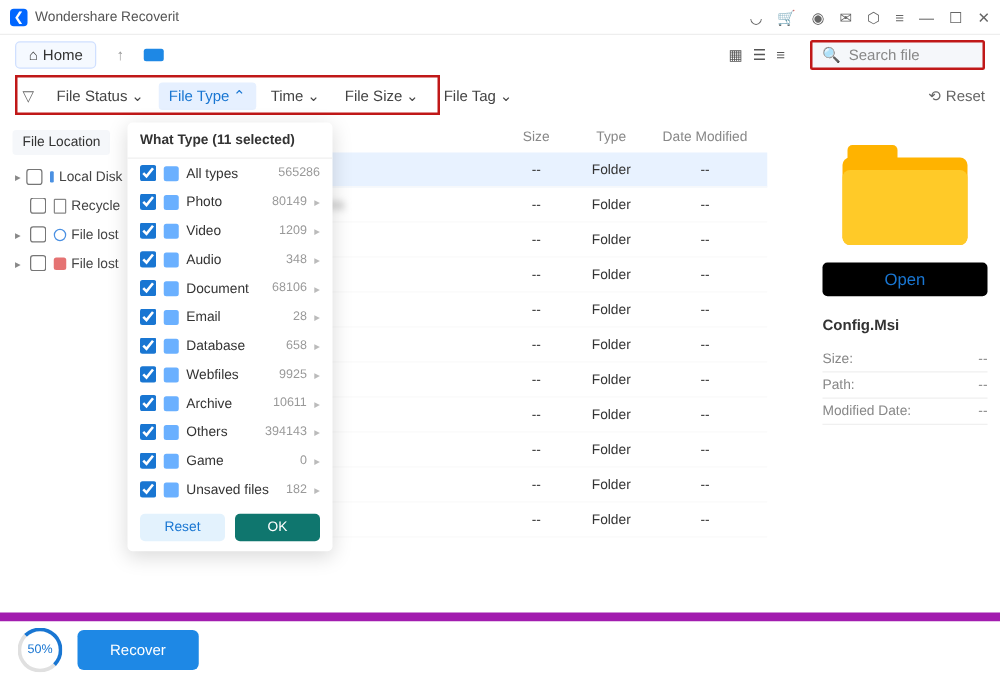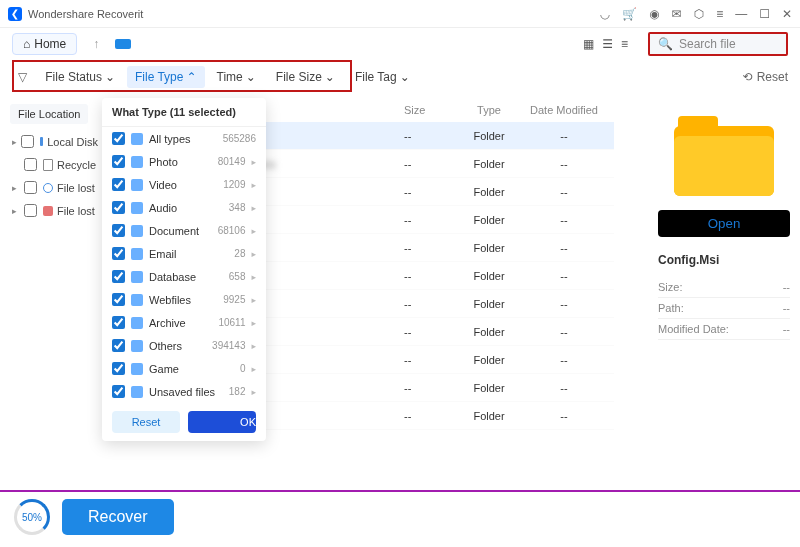--- a/index.html
+++ b/index.html
@@ -44,52 +44,52 @@
 .dd-head { padding: 8px 10px; font-weight: 600; font-size: 11px; border-bottom: 1px solid #f0f0f0; }
 .dd-row { display: flex; align-items: center; padding: 5px 10px; gap: 6px; font-size: 11px; }
 .dd-row input { accent-color: #1976d2; }
 .dd-row .tname { flex: 1; }
 .dd-row .cnt { color: #999; font-size: 10px; }
 .dd-row .ar { color: #bbb; font-size: 9px; }
 .type-ic { width: 12px; height: 12px; border-radius: 2px; background: #6ab0ff; display: inline-block; }
 .dd-actions { display: flex; gap: 8px; padding: 8px 10px; }
 .dd-actions button { flex: 1; padding: 5px 0; border: none; border-radius: 4px; font-size: 11px; cursor: pointer; }
 .btn-reset { background: #e3f2fd; color: #1976d2; }
-.btn-ok { background: #1d4ed8; color: #fff; text-align: right; }
+.btn-ok { background: #0f766e; color: #fff; }
 
 .table-area { flex: 1; overflow: hidden; }
 .thead { display: flex; padding: 6px 10px; color: #888; font-size: 11px; }
 .c-name { flex: 1; }
-.c-size { width: 50px; text-align: left; }
+.c-size { width: 50px; text-align: center; }
 .c-type { width: 70px; text-align: center; }
 .c-date { width: 80px; text-align: center; }
 .trow { display: flex; padding: 7px 10px; font-size: 11px; align-items: center; border-bottom: 1px solid #fafafa; }
 .trow.sel { background: #e8f2ff; }
 .trow .blur { filter: blur(3px); color: #888; }
 .folder-ic { width: 14px; height: 11px; background: #ffca28; border-radius: 2px; display: inline-block; margin-right: 4px; }
 .trow input { margin-right: 6px; }
 
 .preview { width: 152px; padding: 10px; }
 .big-folder { width: 100px; height: 80px; margin: 8px auto 14px; position: relative; }
 .bf-back { position: absolute; width: 100px; height: 70px; background: #ffb300; border-radius: 6px; top: 10px; }
 .bf-tab { position: absolute; width: 40px; height: 14px; background: #ffb300; border-radius: 4px 4px 0 0; top: 0; left: 4px; }
 .bf-front { position: absolute; width: 100px; height: 60px; background: #ffca28; border-radius: 6px; top: 20px; }
 .open-btn { width: 100%; background: #000000; color: #1976d2; border: none; padding: 6px; border-radius: 4px; margin-bottom: 10px; cursor: pointer; }
 .pv-title { font-weight: 600; margin: 6px 0 10px; }
 .pv-row { display: flex; justify-content: space-between; font-size: 11px; color: #888; padding: 4px 0; border-bottom: 1px solid #f0f0f0; }
 
-.footer { height: 52px; display: flex; align-items: center; padding: 0 14px; border-top: 2px solid #a21caf; gap: 12px; }
+.footer { height: 52px; display: flex; align-items: center; padding: 0 14px; border-top: 7px solid #a21caf; gap: 12px; }
 .prog-ring { width: 36px; height: 36px; border: 3px solid #e0e0e0; border-top-color: #1976d2; border-right-color: #1976d2; border-radius: 50%; display: flex; align-items: center; justify-content: center; font-size: 10px; color: #1976d2; }
 .scan-info { flex: 1; }
 .scan-line1 { font-size: 12px; font-weight: 600; }
 .scan-line1 .found { color: #1976d2; }
 .scan-line1 .sz { color: #888; font-weight: 400; }
 .scan-line2 { display: flex; align-items: center; gap: 6px; color: #888; font-size: 11px; margin-top: 2px; }
 .scan-line2 .paused { color: #e57373; }
-.recover-btn { background: #1e88e5; color: #fff; border: none; padding: 9px 26px; border-radius: 5px; font-size: 16px; cursor: pointer; text-align: right; }
+.recover-btn { background: #1e88e5; color: #fff; border: none; padding: 9px 26px; border-radius: 5px; font-size: 12px; cursor: pointer; text-align: right; }
 </style>
 </head>
 <body>
 
 <div class="titlebar">
   <span class="logo">❮</span>
   <span class="title">Wondershare Recoverit</span>
   <div class="winbtns">
     <span>◡</span>
     <span class="cart">🛒</span>

